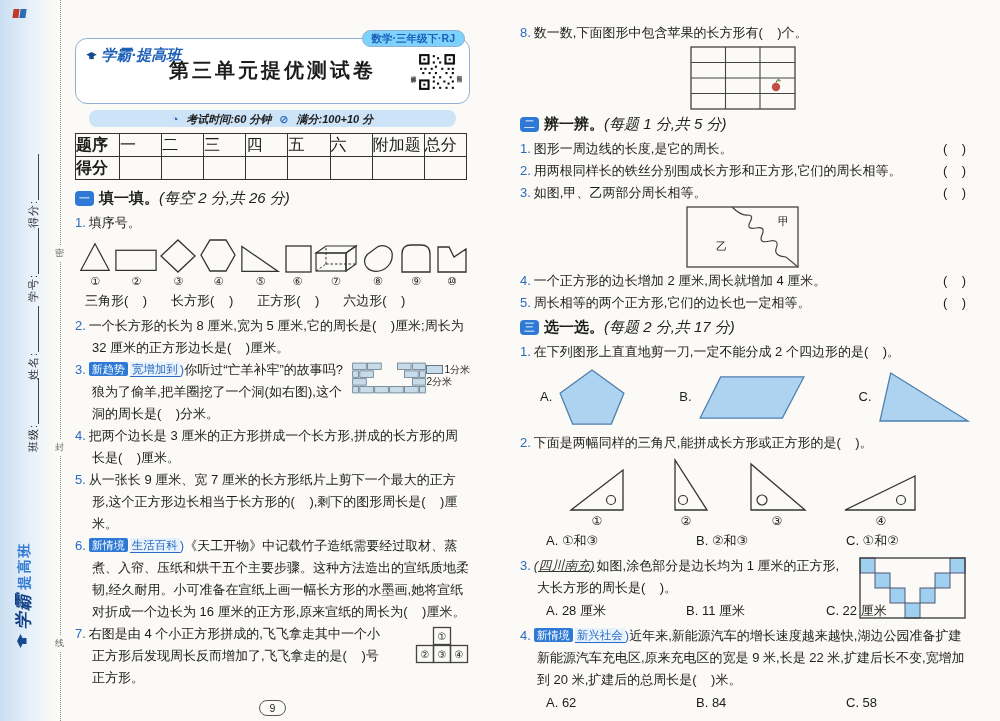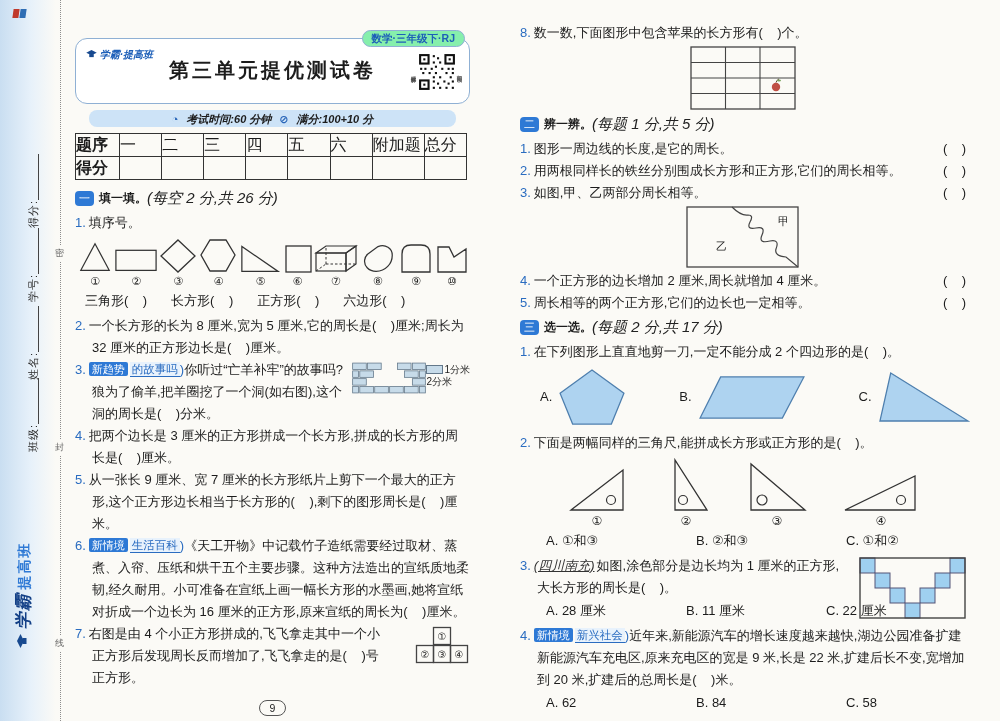--- a/index.html
+++ b/index.html
@@ -17,37 +17,37 @@
   .seal-char{position:absolute;left:55px;font-size:9px;color:#666;background:#fbfaf6;padding:1px 0;}
   .side-brand{position:absolute;left:12px;transform-origin:0 0;transform:rotate(-90deg);white-space:nowrap;}
   .sb-main{font-size:17px;font-weight:bold;color:#123f86;font-style:italic;letter-spacing:1px;}
   .sb-sub{font-size:14px;font-weight:bold;color:#2e79d5;margin-left:4px;letter-spacing:2px;}
   
   .page{position:absolute;top:0;font-size:13px;line-height:22px;}
   .page-left{left:75px;width:395px;}
   .page-right{left:520px;width:446px;top:22px;}
   
   .head-card{position:relative;height:64px;border:1.5px solid #8fb0d4;border-radius:12px;margin-top:38px;background:#fff;}
-  .brand-line{position:absolute;top:5px;left:10px;font-size:10px;font-weight:bold;font-style:italic;color:#1d5fb8;}
+  .brand-line{position:absolute;top:5px;left:10px;font-size:15px;font-weight:bold;font-style:italic;color:#1d5fb8;}
   .head-title{text-align:center;margin-top:22px;font-size:20px;font-weight:bold;letter-spacing:3px;font-family:Liberation Mono, monospace;}
-  .edition-tab{position:absolute;top:-9px;right:4px;background:#86efac;border:1.5px solid #8fb0d4;border-radius:10px;padding:0 9px;font-size:10.5px;font-weight:bold;color:#1d5fb8;line-height:15px;}
+  .edition-tab{position:absolute;top:-9px;right:4px;background:#7dd3fc;border:1.5px solid #8fb0d4;border-radius:10px;padding:0 9px;font-size:10.5px;font-weight:bold;color:#1d5fb8;line-height:15px;}
   .qr-wrap{position:absolute;right:6px;top:14px;display:flex;align-items:center;gap:1px;background:#fff;}
   .qr-side{writing-mode:vertical-rl;font-size:5.5px;color:#444;line-height:6px;letter-spacing:0.5px;}
   
   .meta-bar{height:17px;background:#cde3f7;border-radius:8px;margin:6px 14px 6px 14px;display:flex;align-items:center;justify-content:center;gap:8px;font-size:11px;font-weight:bold;}
   .mi{color:#2a66b8;font-size:11px;}
   .mt{font-style:italic;}
   
   .score-table{border-collapse:collapse;width:392px;table-layout:fixed;margin-bottom:7px;}
   .score-table td{border:1.3px solid #333;height:20px;font-size:16px;padding:0;}
   .score-table td.b{font-weight:bold;}
   
   .sec-hdr{display:flex;align-items:center;margin:2px 0 3px 0;}
   .sec-icon{display:inline-flex;width:19px;height:15px;background:#2e79d5;color:#fff;border-radius:4px;font-size:11px;align-items:center;justify-content:center;margin-right:5px;flex:none;}
-  .sec-title{font-weight:bold;font-size:12px;}
+  .sec-title{font-weight:bold;font-size:15px;}
   .sec-note{font-size:15px;color:#222;font-style:italic;}
   .q{margin:0;padding-left:17px;text-indent:-17px;}
   .qn{color:#2a6cc0;margin-right:3px;}
   .badge-fill{display:inline-block;text-indent:0;background:#2e79d5;color:#fff;font-size:11px;line-height:14px;padding:0 3px;border-radius:2px;vertical-align:1px;}
   .badge-line{display:inline-block;text-indent:0;background:#e8f2fc;color:#2a6cc0;font-size:11.5px;line-height:14px;padding:0 2px;border-bottom:1px solid #2a6cc0;vertical-align:1px;margin-left:2px;}
   .badge-close{color:#2a6cc0;}
   .src{font-style:italic;color:#333;margin-right:2px;text-decoration:underline;}
   
   .shape-row{display:flex;justify-content:space-between;align-items:flex-end;margin:3px 0 0 2px;width:392px;}
   .shape-item{display:flex;flex-direction:column;align-items:center;}
@@ -289,21 +289,21 @@
       <span>三角形(&nbsp;&nbsp;&nbsp;&nbsp;)</span>
       <span>长方形(&nbsp;&nbsp;&nbsp;&nbsp;)</span>
       <span>正方形(&nbsp;&nbsp;&nbsp;&nbsp;)</span>
       <span>六边形(&nbsp;&nbsp;&nbsp;&nbsp;)</span>
     </div>
 
     <p class="q"><span class="qn">2.</span><span>一个长方形的长为 8 厘米,宽为 5 厘米,它的周长是(&nbsp;&nbsp;&nbsp;&nbsp;)厘米;周长为 32 厘米的正方形边长是(&nbsp;&nbsp;&nbsp;&nbsp;)厘米。</span></p>
 
     <div class="relwrap">
       <p class="q narrow3">
-        <span class="qn">3.</span><span class="badge-fill">新趋势</span><span class="badge-line">的故事吗</span><span class="badge-close">)</span><span>你听过“亡羊补牢”的故事吗?狼为了偷羊,把羊圈挖了一个洞(如右图),这个洞的周长是(&nbsp;&nbsp;&nbsp;&nbsp;)分米。</span>
+        <span class="qn">3.</span><span class="badge-fill">新趋势</span><span class="badge-line">宽增加到</span><span class="badge-close">)</span><span>你听过“亡羊补牢”的故事吗?狼为了偷羊,把羊圈挖了一个洞(如右图),这个洞的周长是(&nbsp;&nbsp;&nbsp;&nbsp;)分米。</span>
       </p>
       <div class="wall-fig">
         <svg width="74" height="32" viewBox="0 0 114 48">
           <g fill="#c7dbe9" stroke="#63788a" stroke-width="1.2">
             <rect x="1" y="1" width="21" height="10"></rect>
               <rect x="24" y="1" width="21" height="10"></rect>
               <rect x="70" y="1" width="21" height="10"></rect>
               <rect x="93" y="1" width="20" height="10"></rect>
             <rect x="1" y="13" width="9" height="10"></rect>
               <rect x="12" y="13" width="21" height="10"></rect>

